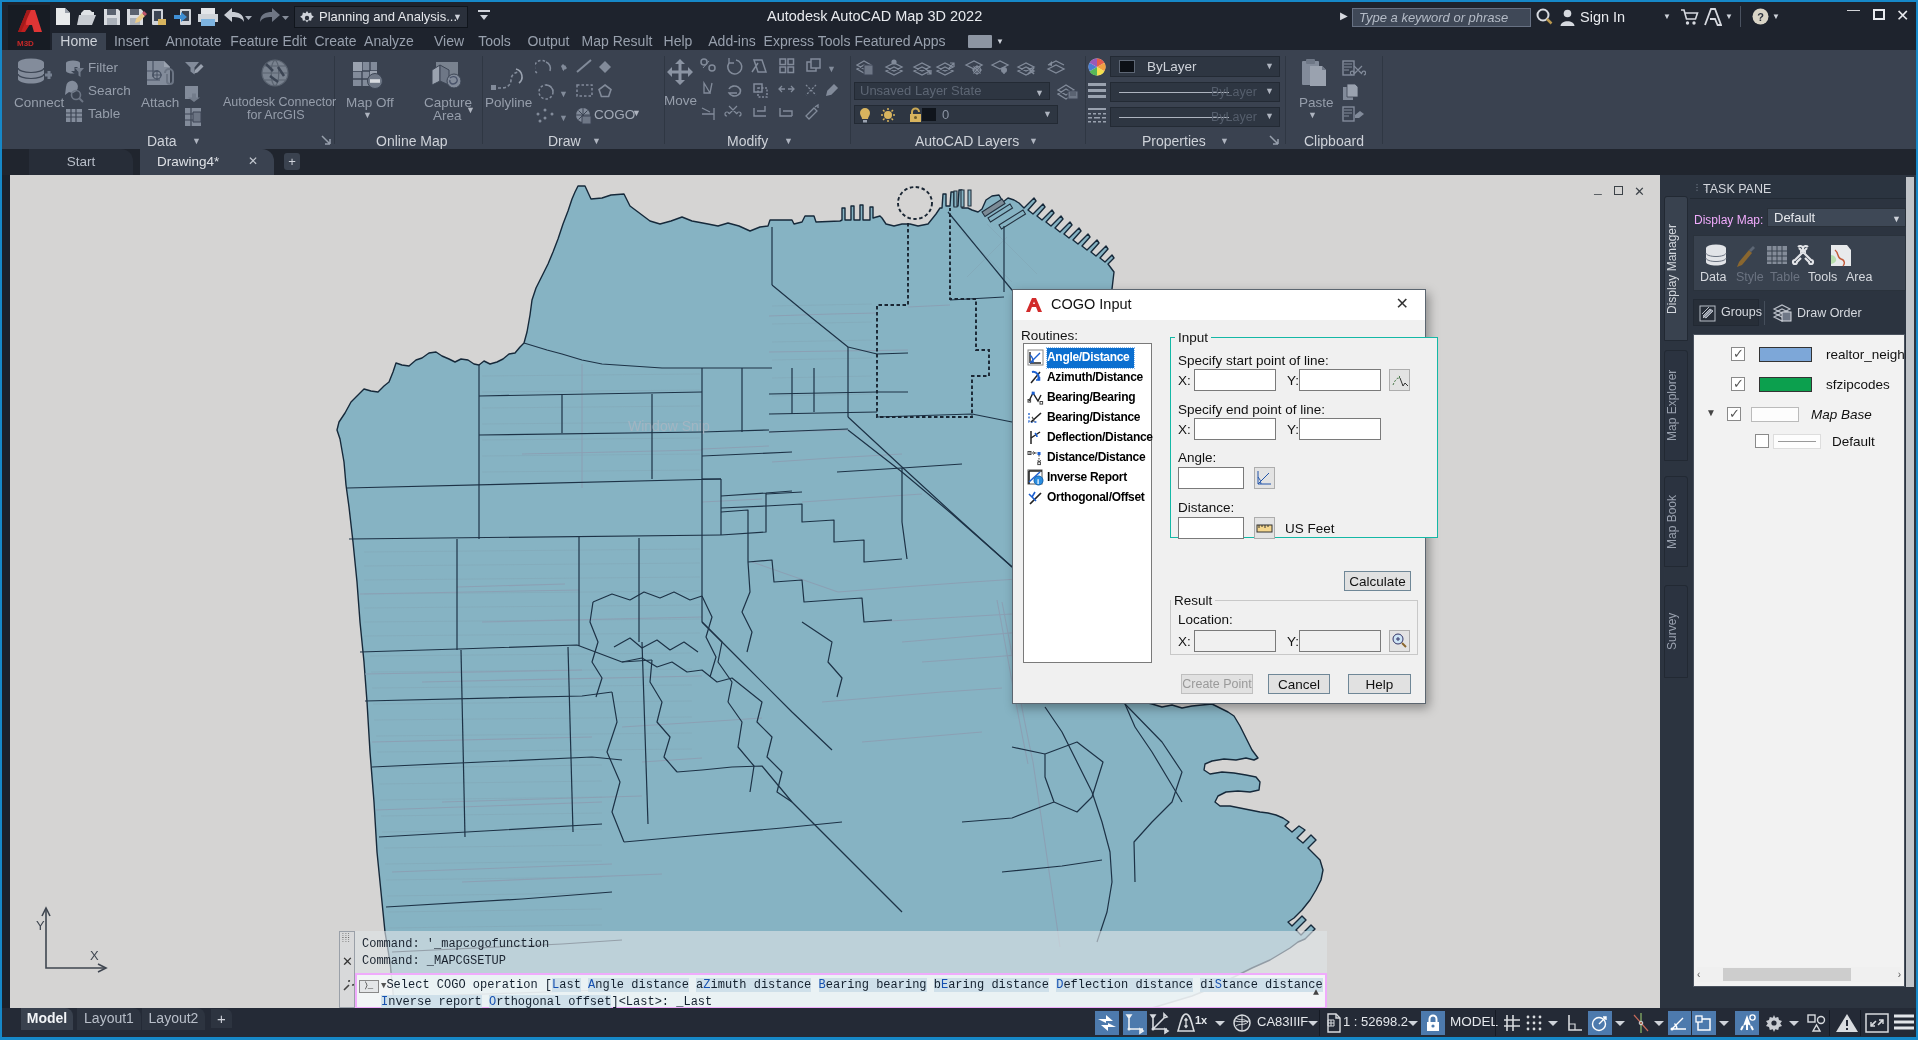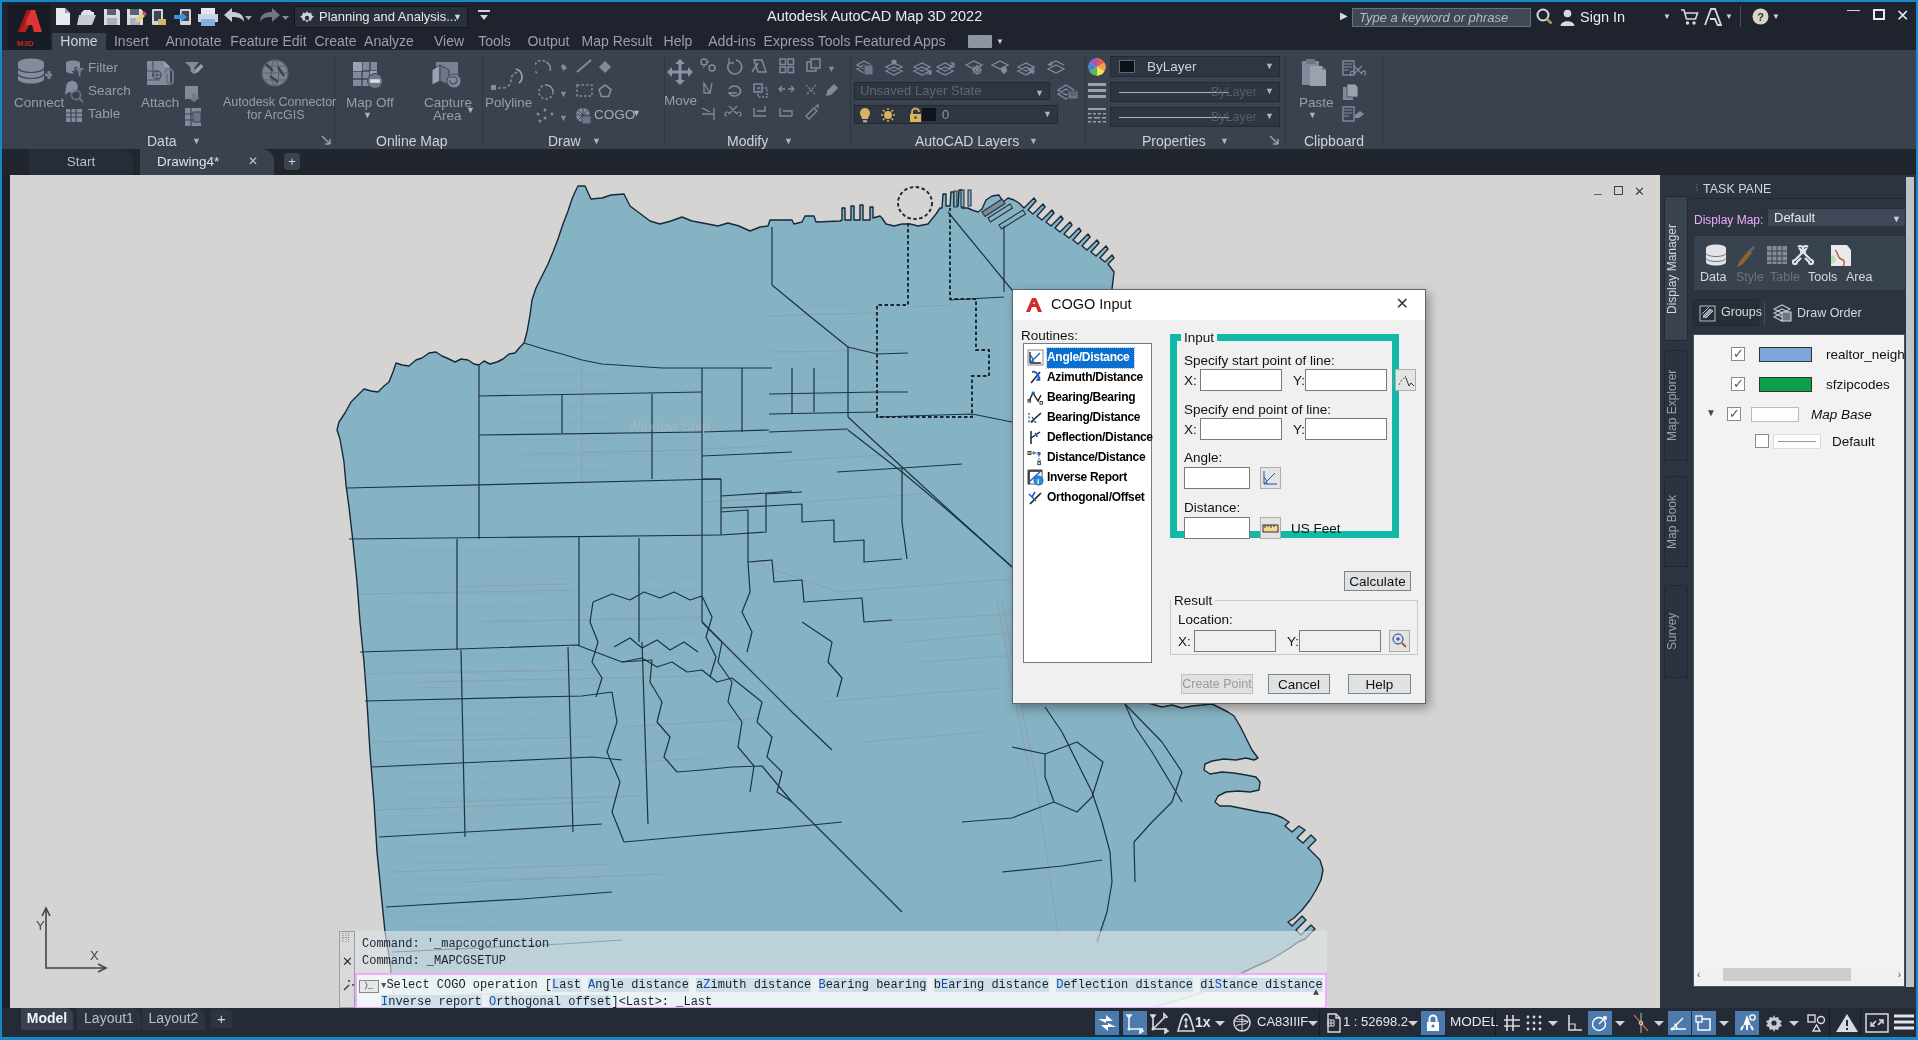--- a/index.html
+++ b/index.html
@@ -72,21 +72,21 @@
     border:2px solid #f0abfc; font-family:"Liberation Mono", monospace; font-size:12px; color:#14202e; line-height:16px; padding-top:2px; }
   #cmdline .kw { background:#cfe0ea; }
   #cmdline b { color:#1550b0; font-weight:normal; }
 
   
   #statusbar { position:absolute; top:1006px; left:0; width:1914px; height:32px; background:#242a36; border-bottom:3px solid #1688c8; }
   .sic { position:absolute; top:3px; }
   .sic.blue { background:#4d7aad; }
   .sbox { position:absolute; top:3px; height:24px; }
   .sbox.blue { background:#4d7aad; }
-  .stx { position:absolute; top:6px; color:#e4e7eb; font-size:14px; }
+  .stx { position:absolute; top:6px; color:#e4e7eb; font-size:11px; }
   .sarr { position:absolute; top:13px; width:0; height:0; border:5px solid transparent; border-top-color:#cfd3da; }
   .ssep { position:absolute; top:2px; width:1px; height:26px; background:#151a24; }
 </style>
 </head>
 <body>
 <div id="app">
   <div id="titlebar">
     <div id="acadlogo">
       <svg width="42" height="45" viewBox="0 0 42 45">
         <path d="M10 27 L19 5 L27 5 L21 13 L26 13 L17 27 Z" fill="#c01f1f"></path>
@@ -829,21 +829,21 @@
           <span>Inverse Report</span>
         </div>
       <div class="ritem" style="top:144px">
           <svg class="ric" width="17" height="17" viewBox="0 0 17 17">
             <path d="M3 15 L14 4" stroke="#222" stroke-width="1.7"></path>
             <path d="M5 8 l4 4 M5 8 l-3 -3 m3 3 l3 -5" fill="none" stroke="#1b5fd0" stroke-width="1.6"></path>
           </svg>
           <span>Orthogonal/Offset</span>
         </div>
     </div>
-    <fieldset style="position:absolute;left:157px;top:40px;width:229px;height:208px;border:7px solid #14b8a6;background:#f0f0f0">
+    <fieldset style="position:absolute;left:157px;top:40px;width:268px;height:208px;border:1px solid #14b8a6;background:#f0f0f0">
       <legend style="font-size:13.5px;color:#111;margin-left:4px;padding:0 3px">Input</legend>
       <div class="dlabel" style="left:7px;top:8px">Specify start point of line:</div>
       <div class="dlabel" style="left:7px;top:28px">X:</div>
       <input class="dinput" style="left: 23px; top: 24px;">
       <div class="dlabel" style="left:116px;top:28px">Y:</div>
       <input class="dinput" style="left: 128px; top: 24px;">
       <div class="dbtn" style="left:218px;top:24px;width:21px;height:22px">
         <svg width="19" height="20" viewBox="0 0 19 20">
             <path d="M3 15 c2 -5 4 -7 7 -8 l-2 -2 m2 2 l-2 2" stroke="#4a7a4a" fill="none" stroke-dasharray="2 1.5"></path>
             <path d="M10 8 l3 8 2 -3 3 3" stroke="#333" fill="none"></path>

